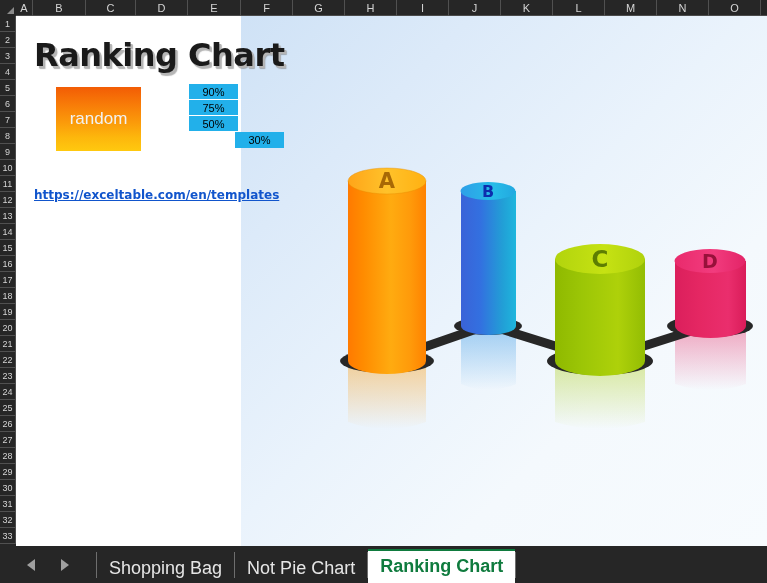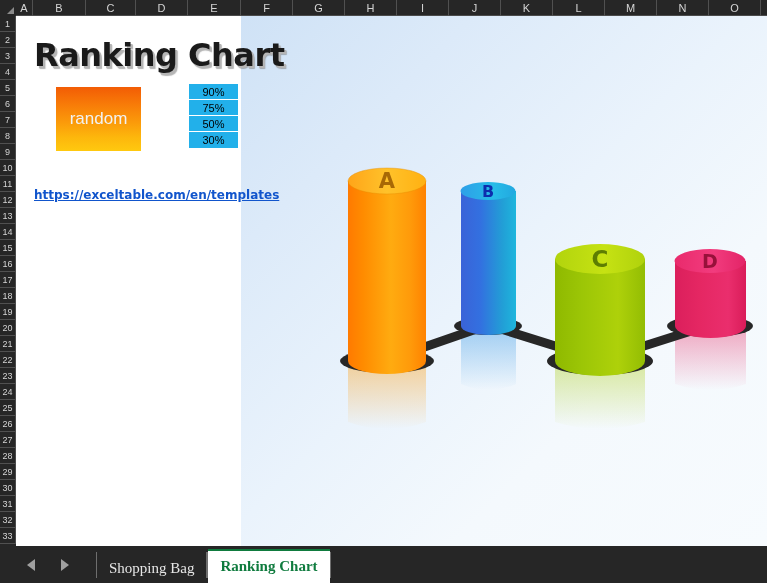--- a/index.html
+++ b/index.html
@@ -80,21 +80,21 @@
   
   .pct-list{
     position:absolute;left:173px;top:68px;width:53px;
   }
   .pct-cell{
     height:16px;line-height:16px;width:49px;
     background:#22b0ea;color:#000;font-size:11px;
     text-align:center;box-sizing:border-box;
     border-bottom:1px solid #ffffff;
   }
-  .pct-cell:last-child{border-bottom:none;}
+  .pct-cell:last-child{border-bottom:none;margin-left:46px;}
 
   
   .link{
     position:absolute;left:18px;top:172px;
     color:#1155cc;font-size:12px;font-weight:bold;
     text-decoration:underline;white-space:nowrap;cursor:pointer;
     font-family:"DejaVu Sans", sans-serif;
   }
 
   
@@ -111,23 +111,23 @@
   }
   .nav-arrows{
     width:96px;height:37px;display:flex;align-items:center;
     justify-content:center;gap:26px;flex:0 0 96px;
   }
   .arrow{width:0;height:0;cursor:pointer;}
   .arrow.left{border-top:6px solid transparent;border-bottom:6px solid transparent;border-right:8px solid #a0a0a0;}
   .arrow.right{border-top:6px solid transparent;border-bottom:6px solid transparent;border-left:8px solid #a0a0a0;}
   .tab-sep{width:1px;height:26px;background:#6e6e6e;margin:0 0 5px 0;flex:0 0 1px;}
   .tab{
-    height:30px;line-height:30px;padding:0 12px;font-size:15px;
+    height:30px;line-height:30px;padding:0 12px;font-size:18px;
     color:#e6e6e6;cursor:pointer;white-space:nowrap;
-    font-family:Liberation Serif, serif;
+    font-family:Liberation Sans, sans-serif;
   }
   .tab.active{
     background:#ffffff;color:#0f7b3e;font-weight:bold;
     border-top:2px solid #0f7b3e;height:32px;line-height:30px;
   }
 </style>
 </head>
 <body>
 
 <div id="app">
@@ -328,19 +328,20 @@
 
   <div class="tabbar">
     <div class="nav-arrows">
       <div class="arrow left"></div>
       <div class="arrow right"></div>
     </div>
     <div class="tab-sep"></div>
     <div id="tabHost" style="display:flex;align-items:flex-end;">
         <div class="tab">Shopping Bag</div>
         <div class="tab-sep"></div>
+        <div class="tab">Not Pie Chart</div>
         <div class="tab-sep"></div>
         <div class="tab active">Ranking Chart</div>
         <div class="tab-sep"></div>
       </div>
   </div>
 
 </div>
 
 </body></html>

